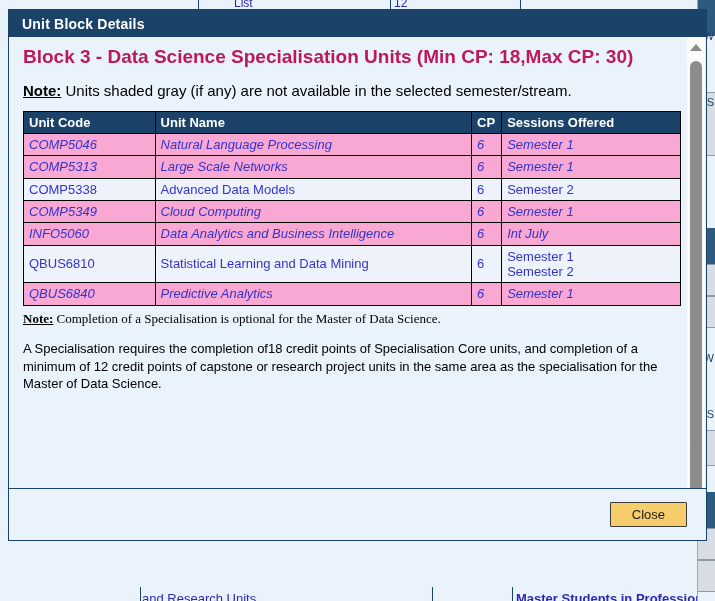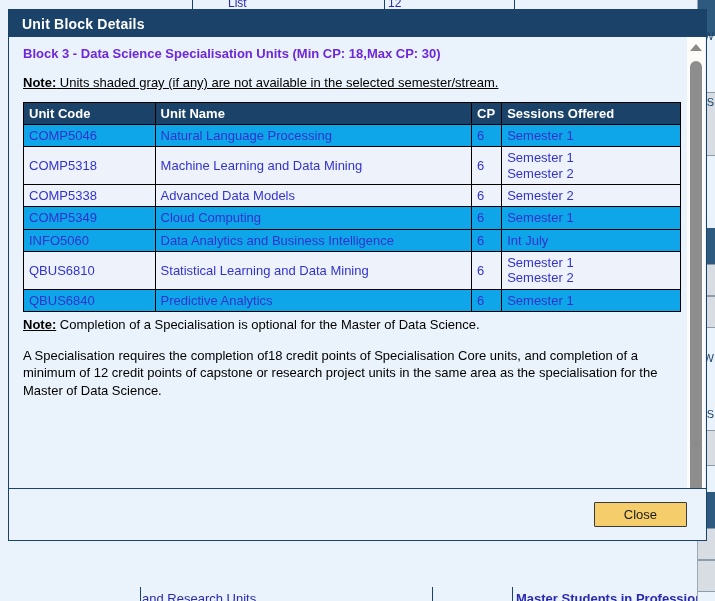--- a/index.html
+++ b/index.html
@@ -18,21 +18,21 @@
   }
 
   
   #bg-page {
     position: absolute;
     inset: 0;
     background: #eaf2fb;
   }
   .bg-strip-top {
     position: absolute;
-    top: 0; left: 6px; right: 0;
+    top: 0; left: 12px; right: 0;
     height: 10px;
     background: #eaf2fb;
     text-decoration: underline;
   }
   .bg-cell-line {
     position: absolute;
     top: 0;
     width: 1px;
     height: 10px;
     background: #1b4268;
@@ -144,28 +144,27 @@
     left: 0; top: 0;
     right: 19px;
     bottom: 0;
     overflow: hidden;
     padding: 7px 8px 0 14px;
     box-sizing: border-box;
   }
 
   .block-title {
     font-weight: bold;
-    font-size: 13px;
-    color: #6d28d9;
+    font-size: 19px;
+    color: #be185d;
     margin: 2px 0 0 0;
   }
   .note-line {
     margin: 14px 0 12px 0;
-    font-size: 13px;
-    text-decoration: underline;
+    font-size: 15px;
   }
   .note-label {
     font-weight: bold;
     text-decoration: underline;
   }
 
   
   table.units {
     border-collapse: collapse;
     width: 658px;
@@ -185,36 +184,38 @@
   table.units td {
     border: 1px solid #000000;
     padding: 3px 5px;
     font-size: 13px;
     color: #3333cc;
     vertical-align: middle;
     line-height: 1.18;
   }
   tr.row-avail td { background: #eef3fb; }
   tr.row-gray td {
-    background: #0ea5e9;
+    background: #f9a8d4;
+    font-style: italic;
     margin-top: 8px;
   }
   td.col-cp { text-align: left; }
   .sessions-multi { white-space: pre-line; }
 
   .col-code  { width: 131px; }
   .col-name  { width: 315px; }
   .col-cp    { width: 30px; }
   .col-sess  { width: 178px; }
 
   
   .post-note {
     margin: 4px 0 8px 0;
     font-size: 13px;
     line-height: 1.35;
+    font-family: Liberation Serif, serif;
   }
   .para {
     margin: 13px 0 0 0;
     font-size: 13px;
     line-height: 1.35;
     max-width: 652px;
   }
 
   
   #scrollbar {
@@ -265,21 +266,21 @@
     justify-content: flex-end;
     padding-right: 19px;
     box-sizing: border-box;
   }
   #close-button {
     background: #f5cd6a;
     border: 1px solid #3a3a3a;
     color: #1a1a1a;
     font-size: 13px;
     font-family: "Liberation Sans", sans-serif;
-    padding: 4px 29px;
+    padding: 4px 21px;
     cursor: pointer;
     border-radius: 1px;
   }
 </style>
 </head>
 <body>
 
 <div id="bg-page">
   <div class="bg-strip-top">
     <div class="bg-cell-line" style="left:186px;"></div>
@@ -343,26 +344,25 @@
             <th>Sessions Offered</th>
           </tr>
         </thead>
         <tbody id="units-tbody">
             <tr class="row-gray">
               <td>COMP5046</td>
               <td>Natural Language Processing</td>
               <td class="col-cp">6</td>
               <td class="sessions-multi">Semester 1</td>
             </tr>
-            <tr class="row-avail">
-              <td>COMP5318</td>
-              <td>Machine Learning and Data Mining</td>
-              <td class="col-cp">6</td>
-              <td class="sessions-multi">Semester 1
-Semester 2</td>
+            <tr class="row-gray">
+              <td>COMP5313</td>
+              <td>Large Scale Networks</td>
+              <td class="col-cp">6</td>
+              <td class="sessions-multi">Semester 1</td>
             </tr>
             <tr class="row-avail">
               <td>COMP5338</td>
               <td>Advanced Data Models</td>
               <td class="col-cp">6</td>
               <td class="sessions-multi">Semester 2</td>
             </tr>
             <tr class="row-gray">
               <td>COMP5349</td>
               <td>Cloud Computing</td>

